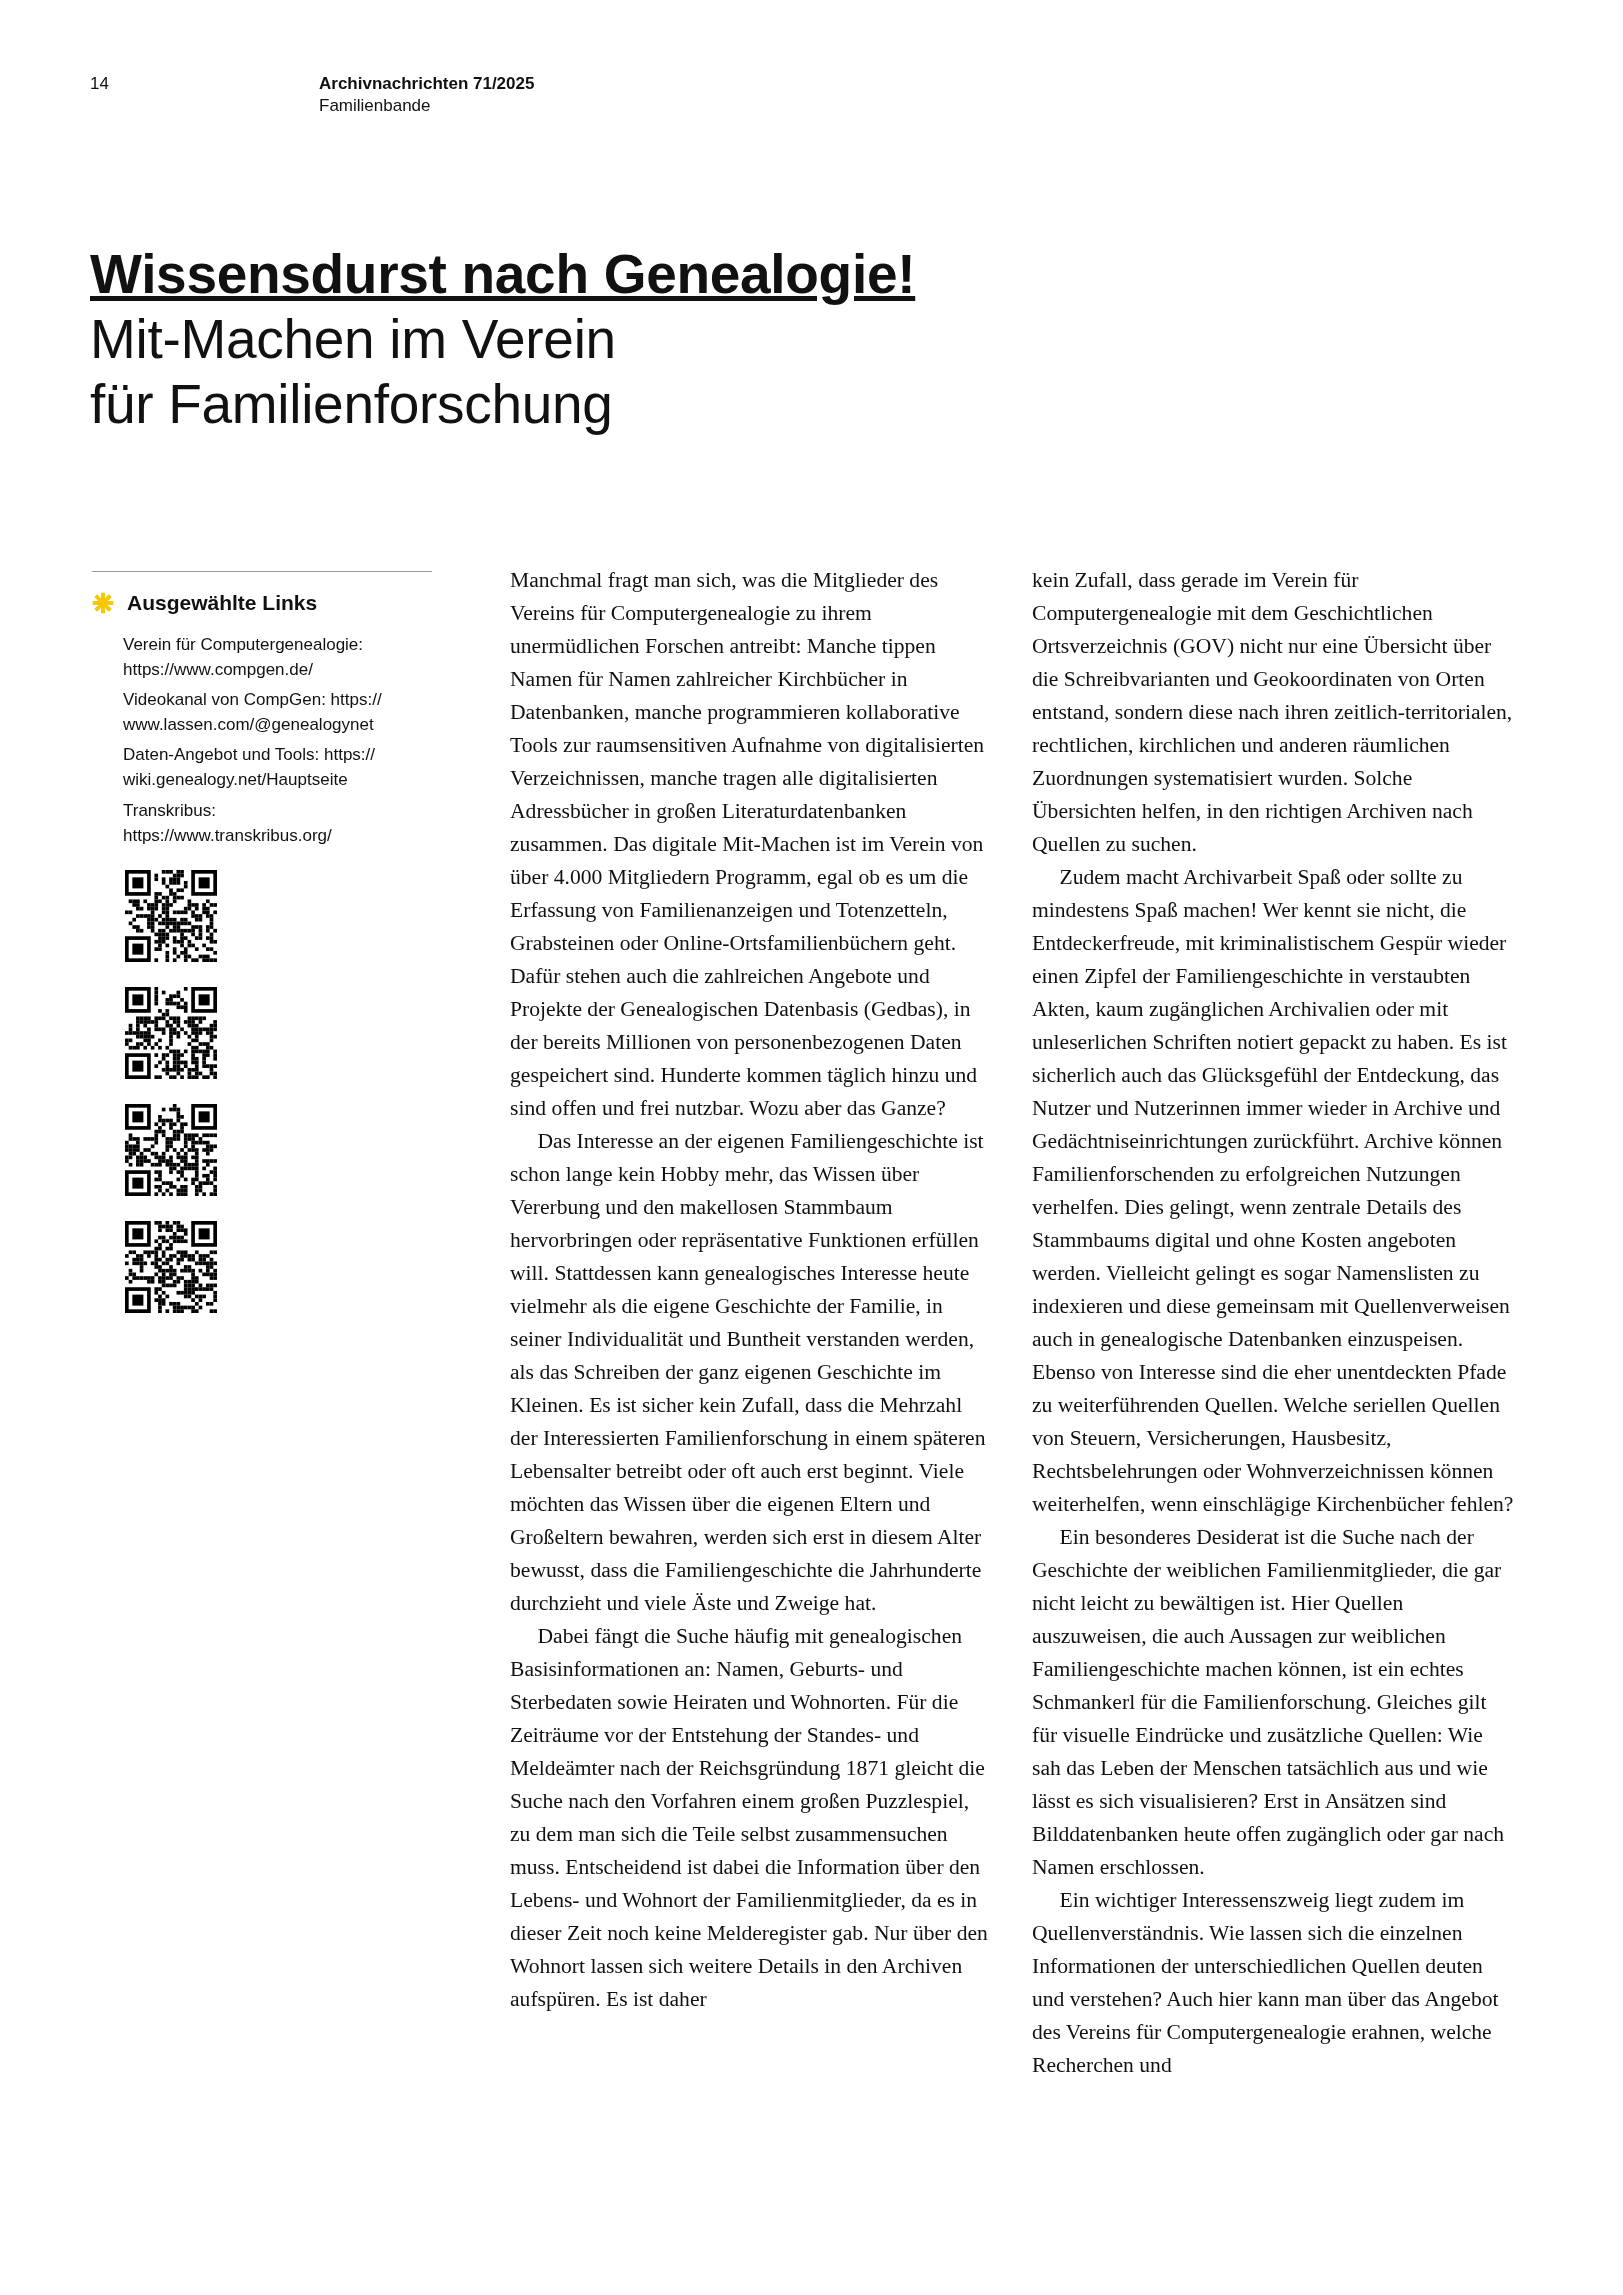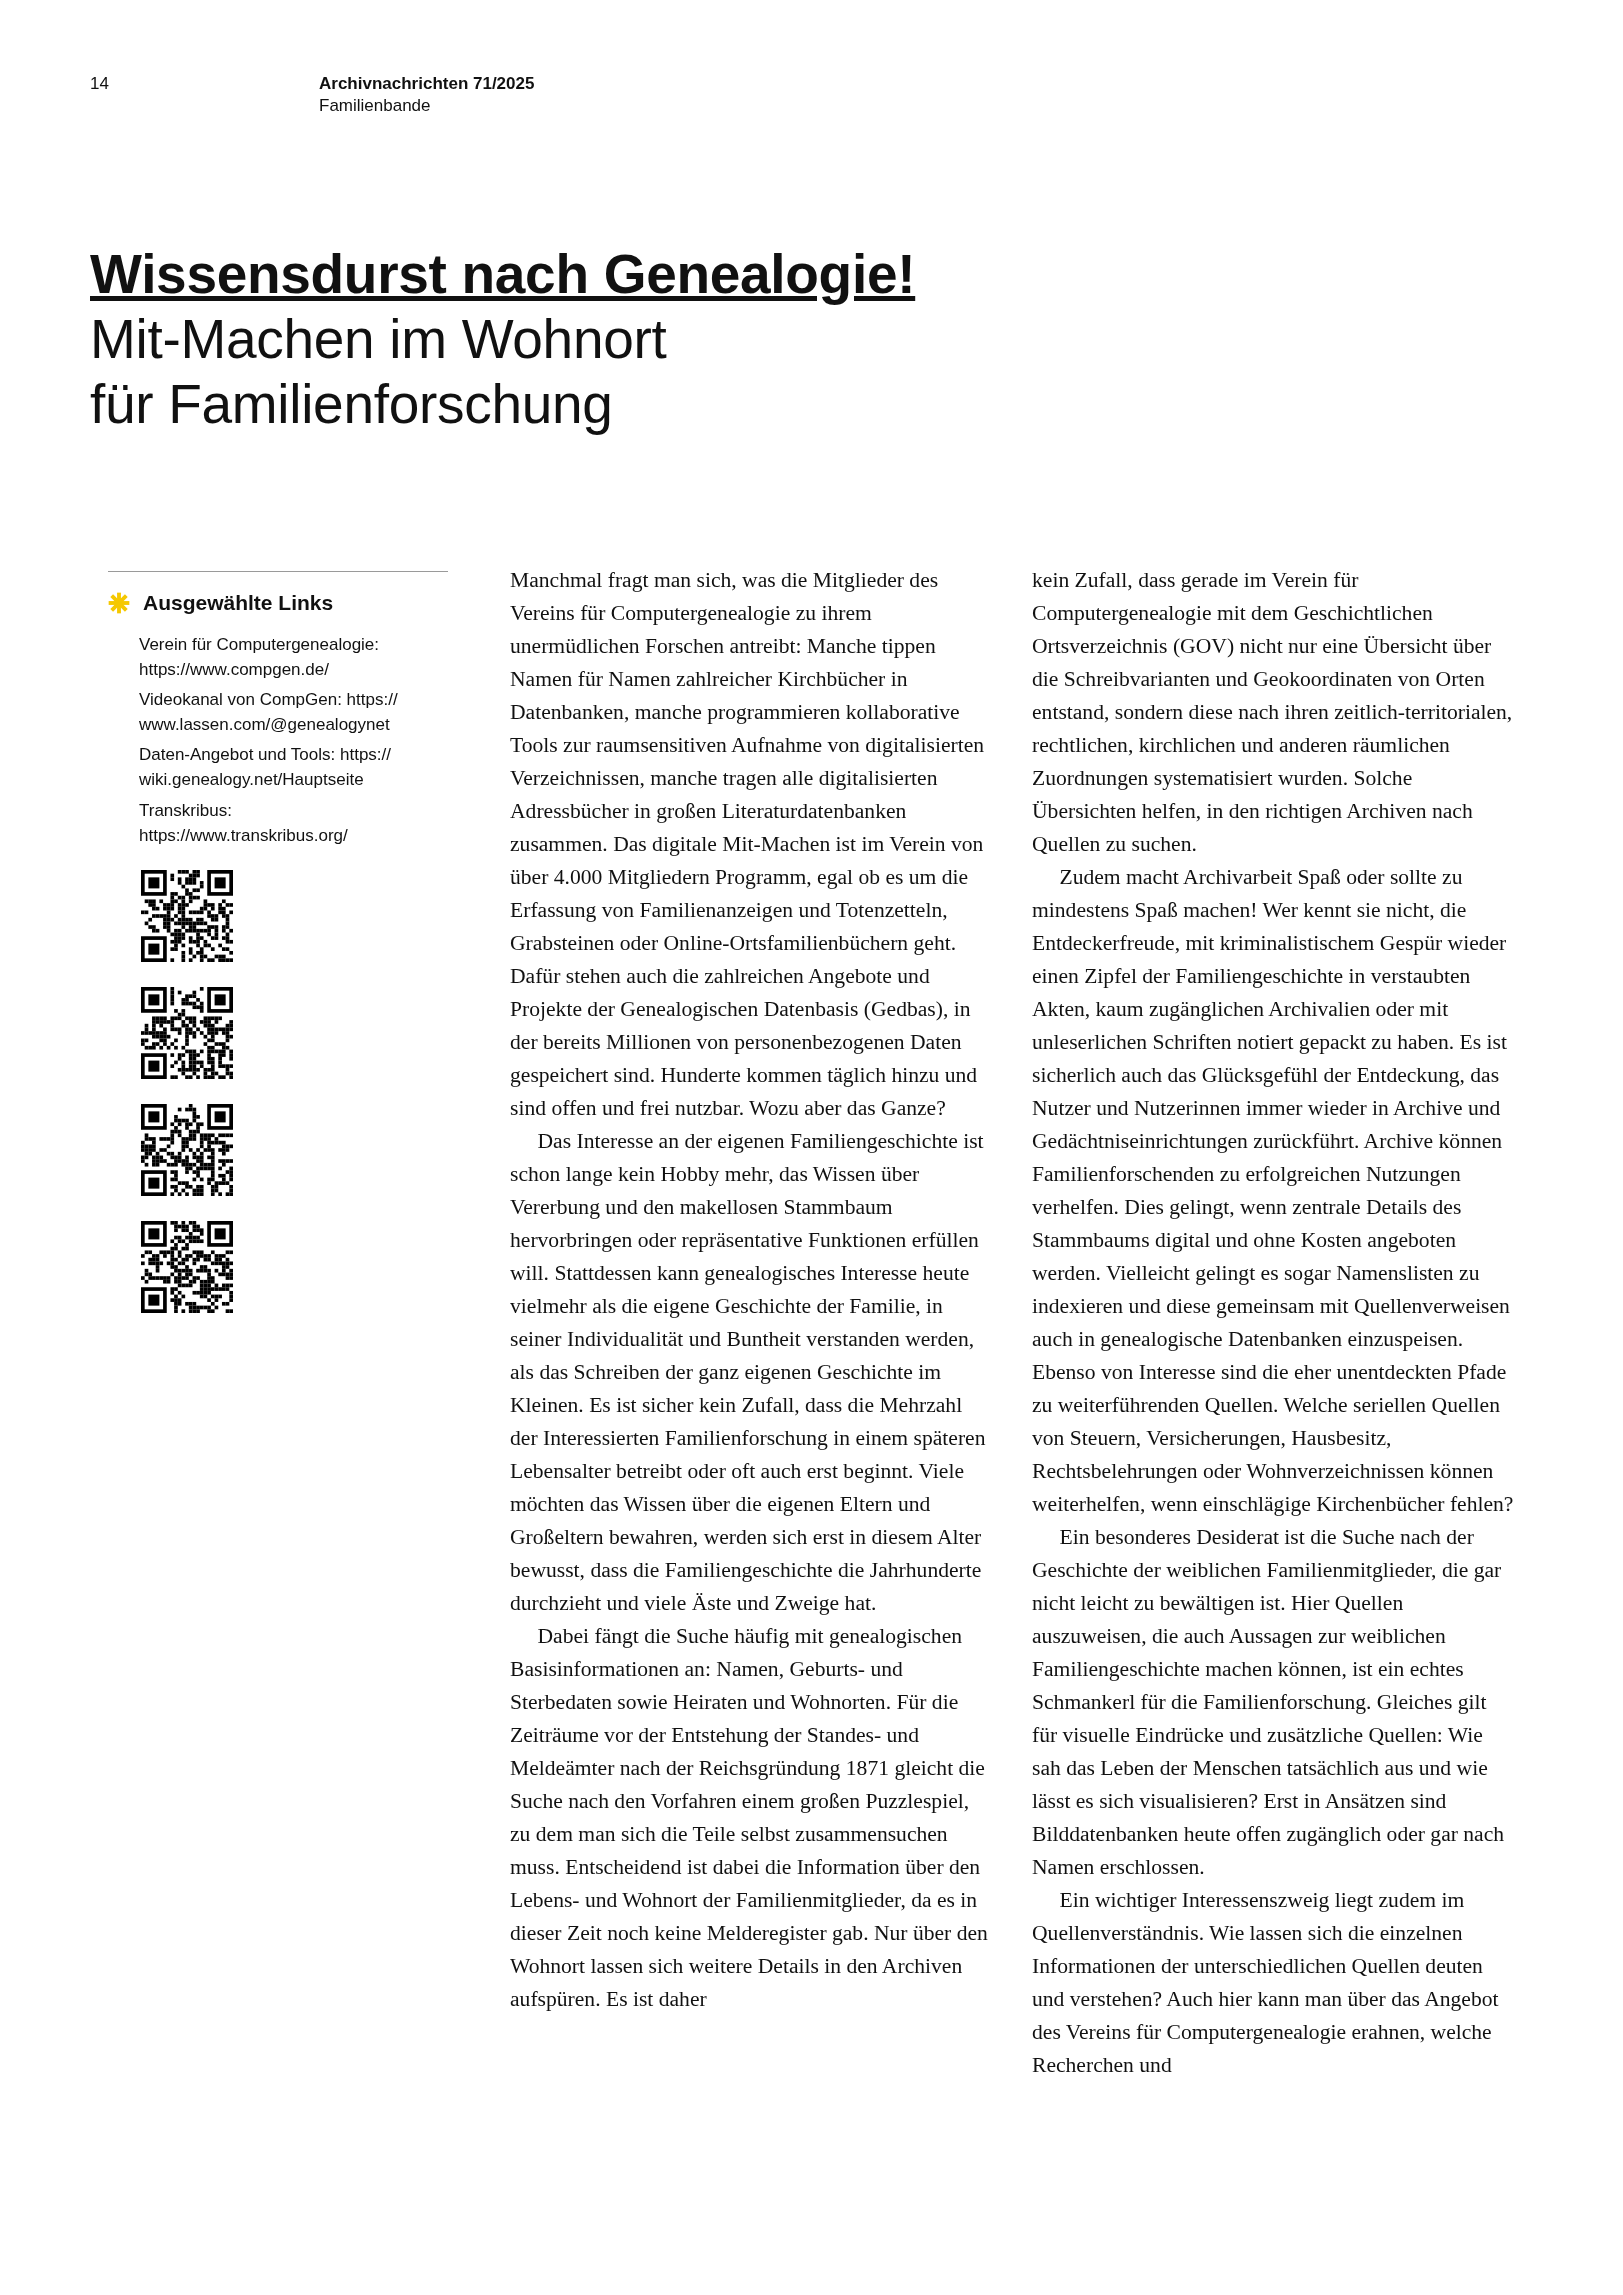--- a/index.html
+++ b/index.html
@@ -41,21 +41,21 @@
       font-family: "Liberation Sans", sans-serif;
       font-size: 55px;
       line-height: 65px;
       letter-spacing: -0.3px;
     }
     .headline .title { display: block; font-weight: bold; text-decoration: underline; }
     .headline .subtitle { display: block; font-weight: normal; }
 
     .sidebar {
       position: absolute;
-      left: 108px;
+      left: 92px;
       top: 571px;
       width: 340px;
     }
     .sidebar .rule {
       border-top: 1.3px solid #9a9a9a;
       width: 340px;
       height: 0;
     }
     .sidebar .box-head {
       margin-top: 18.3px;
@@ -115,21 +115,21 @@
 <body>
 
 <div class="page-number">14</div>
 <div class="running-head">
   <span class="pub">Archivnachrichten 71/2025</span>
   <span class="section">Familienbande</span>
 </div>
 
 <h1 class="headline" style="margin:0;">
   <span class="title">Wissensdurst nach Genealogie!</span>
-  <span class="subtitle">Mit-Machen im Wohnort</span>
+  <span class="subtitle">Mit-Machen im Verein</span>
   <span class="subtitle">für Familienforschung</span>
 </h1>
 
 <aside class="sidebar">
   <div class="rule"></div>
   <div class="box-head">
     <svg class="asterisk" viewBox="0 0 34 34">
       <g id="ast" stroke="#f5c800" stroke-width="6" stroke-linecap="butt">
         <line x1="17" y1="1" x2="17" y2="33"></line>
         <line x1="1" y1="17" x2="33" y2="17"></line>

